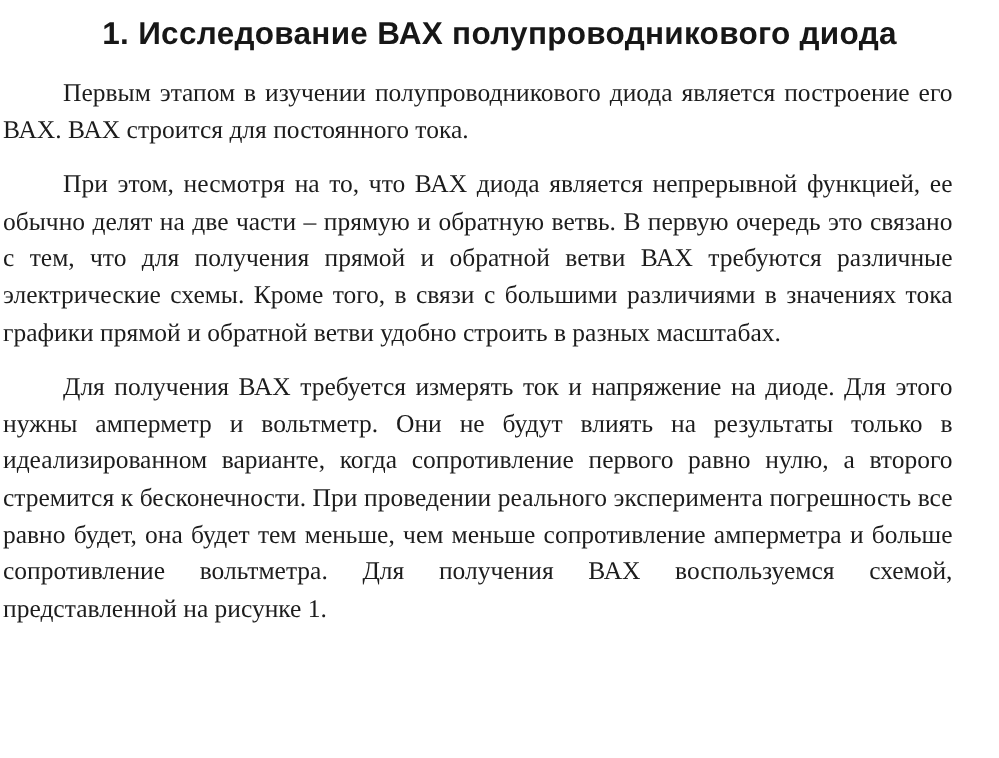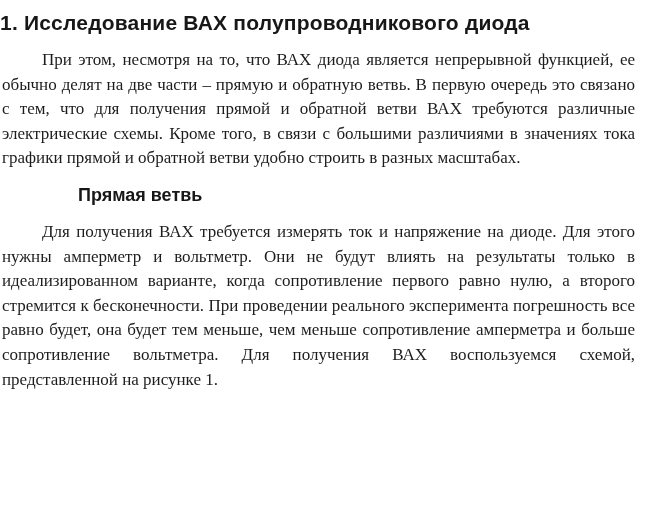--- a/index.html
+++ b/index.html
@@ -19,20 +19,21 @@
     height: 505px;
     background: #ffffff;
     box-sizing: border-box;
     border-bottom: 1px solid #ededed;
   }
   .doc-title {
     font-family: "Liberation Sans", sans-serif;
     font-weight: bold;
     font-size: 21px;
     line-height: 26px;
+    text-align: center;
     color: #171717;
     margin: 10px 0 0 0;
     letter-spacing: 0.2px;
   }
   .body-par {
     font-size: 17px;
     line-height: 24.6px;
     text-align: justify;
     text-indent: 40px;
     margin: 12px 31px 0 2px;
@@ -51,19 +52,19 @@
     color: #171717;
     margin: 11px 0 0 78px;
   }
 </style>
 </head>
 <body>
 
 <div class="page">
   <h1 class="doc-title">1. Исследование ВАХ полупроводникового диода</h1>
 
+  <p class="body-par first">Первым этапом в изучении полупроводникового диода является построение его ВАХ. ВАХ строится для постоянного тока.</p>
 
   <p class="body-par">При этом, несмотря на то, что ВАХ диода является непрерывной функцией, ее обычно делят на две части – прямую и обратную ветвь. В первую очередь это связано с тем, что для получения прямой и обратной ветви ВАХ требуются различные электрические схемы. Кроме того, в связи с большими различиями в значениях тока графики прямой и обратной ветви удобно строить в разных масштабах.</p>
 
-  <h2 class="sub-heading">Прямая ветвь</h2>
 
   <p class="body-par after-heading">Для получения ВАХ требуется измерять ток и напряжение на диоде. Для этого нужны амперметр и вольтметр. Они не будут влиять на результаты только в идеализированном варианте, когда сопротивление первого равно нулю, а второго стремится к бесконечности. При проведении реального эксперимента погрешность все равно будет, она будет тем меньше, чем меньше сопротивление амперметра и больше сопротивление вольтметра. Для получения ВАХ воспользуемся схемой, представленной на рисунке 1.</p>
 </div>
 
 </body></html>

